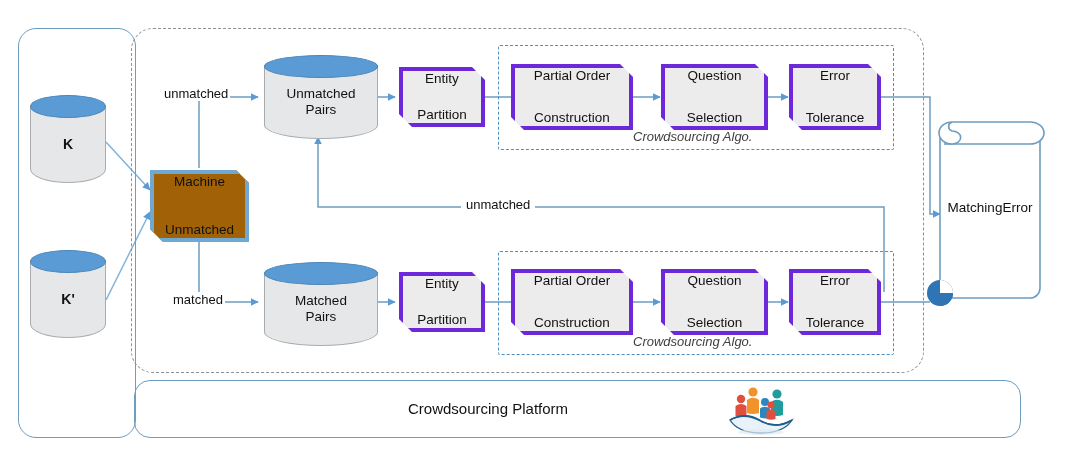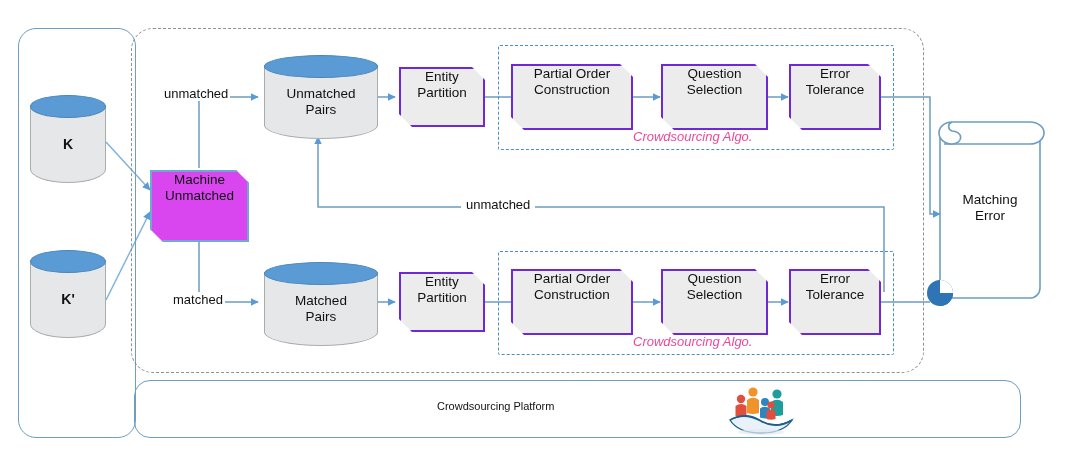--- a/index.html
+++ b/index.html
@@ -21,36 +21,36 @@
        background:#e6e7e8;border-left:1.3px solid #a9acae;border-right:1.3px solid #a9acae;
        border-bottom:1.3px solid #a9acae;border-radius:0 0 50% 50%/0 0 14px 14px;}
   .cyl .top{position:absolute;left:0;right:0;top:0;height:21px;
        background:#5b9bd5;border:1.3px solid #4a86b8;border-radius:50%/50%;}
   .cyl .txt{position:absolute;left:0;right:0;top:10px;bottom:0;
        display:flex;align-items:center;justify-content:center;text-align:center;
        color:#111;line-height:1.18;}
 
   
   .proc{position:absolute;background:#ececec;
-        border:2px solid #6d28d9;
-        display:flex;align-items:center;justify-content:flex-start;text-align:center;
+        border:4px solid #6d28d9;
+        display:flex;align-items:center;justify-content:space-between;text-align:center;
         color:#111;line-height:1.2;box-sizing:border-box;
         clip-path:polygon(0 0, calc(100% - 13px) 0, 100% 13px, 100% 100%, 13px 100%, 0 calc(100% - 13px));}
-  .proc.blue{background:#d946ef;border-color:#6fa8d0;
+  .proc.blue{background:#a16207;border-color:#6fa8d0;
         clip-path:polygon(0 0, calc(100% - 13px) 0, 100% 13px, 100% 100%, 13px 100%, 0 calc(100% - 13px));}
 
   
   .scroll-wrap{position:absolute;}
   .scroll-wrap .txt{position:absolute;left:0;right:0;top:0;bottom:0;
        display:flex;align-items:center;justify-content:center;text-align:center;
        color:#111;line-height:1.2;}
 
   
   .edge-label{position:absolute;color:#111;white-space:nowrap;}
-  .algo-cap{position:absolute;color:#ec4899;white-space:nowrap;}
+  .algo-cap{position:absolute;color:#404040;white-space:nowrap;}
   .platform-cap{position:absolute;color:#111;white-space:nowrap;}
 
   .people{position:absolute;}
 </style>
 </head>
 <body>
 
 <div id="stage">
 
   <svg id="wires" viewBox="0 0 1080 461" xmlns="http://www.w3.org/2000/svg">
@@ -187,27 +187,27 @@
 
       <path d="M22,28 L22,180 a10,10 0 0 0 10,10 L112,190 a10,10 0 0 0 10,-10 L122,22" fill="#ffffff" stroke="#6d9dc0" stroke-width="1.6"></path>
 
       <path d="M34,14 L112,14 a14,11 0 0 1 0,22 L26,36" fill="#ffffff" stroke="#6d9dc0" stroke-width="1.6"></path>
       <path d="M34,14 a13,11 0 0 0 0,22 a8,6 0 0 0 0,-13 a6,5 0 0 1 0,-9 Z" fill="#ffffff" stroke="#6d9dc0" stroke-width="1.6"></path>
 
       <path d="M22,172 a13,13 0 1 0 0,26 a13,13 0 0 0 0,-26 Z" fill="#2f74b5" stroke="none"></path>
       <path d="M22,172 L22,185 L35,185 a13,13 0 0 0 -13,-13 Z" fill="#ffffff"></path>
       <path d="M22,185 L35,185 a13,13 0 0 1 -13,13 Z" fill="#2f74b5"></path>
     </svg>
-    <div class="txt" style="font-size:13.5px;flex-direction:column;padding-left:12px;">
+    <div class="txt" style="font-size:13.5px;padding-left:12px;">
       <span>Matching</span>
       <span>Error</span>
     </div>
   </div>
 
-  <div class="platform-cap" style="left:437px;top:400px;font-size:11px;">Crowdsourcing Platform</div>
+  <div class="platform-cap" style="left:408px;top:400px;font-size:15px;">Crowdsourcing Platform</div>
 
   <div class="people" style="left:726px;top:382px;width:70px;height:54px;">
     <svg width="70" height="54" viewBox="0 0 70 54" xmlns="http://www.w3.org/2000/svg">
 
       <g>
         <circle cx="15" cy="17" r="4.2" fill="#e04f3e"></circle>
         <path d="M9.5,24 q5.5,-4 11,0 l0,10 q-5.5,2 -11,0 Z" fill="#e04f3e"></path>
         <circle cx="27" cy="10" r="4.6" fill="#f0932b"></circle>
         <path d="M21,18 q6,-4.5 12,0 l0,13 q-6,2.2 -12,0 Z" fill="#f0932b"></path>
         <circle cx="39" cy="20" r="4" fill="#2e86c1"></circle>

